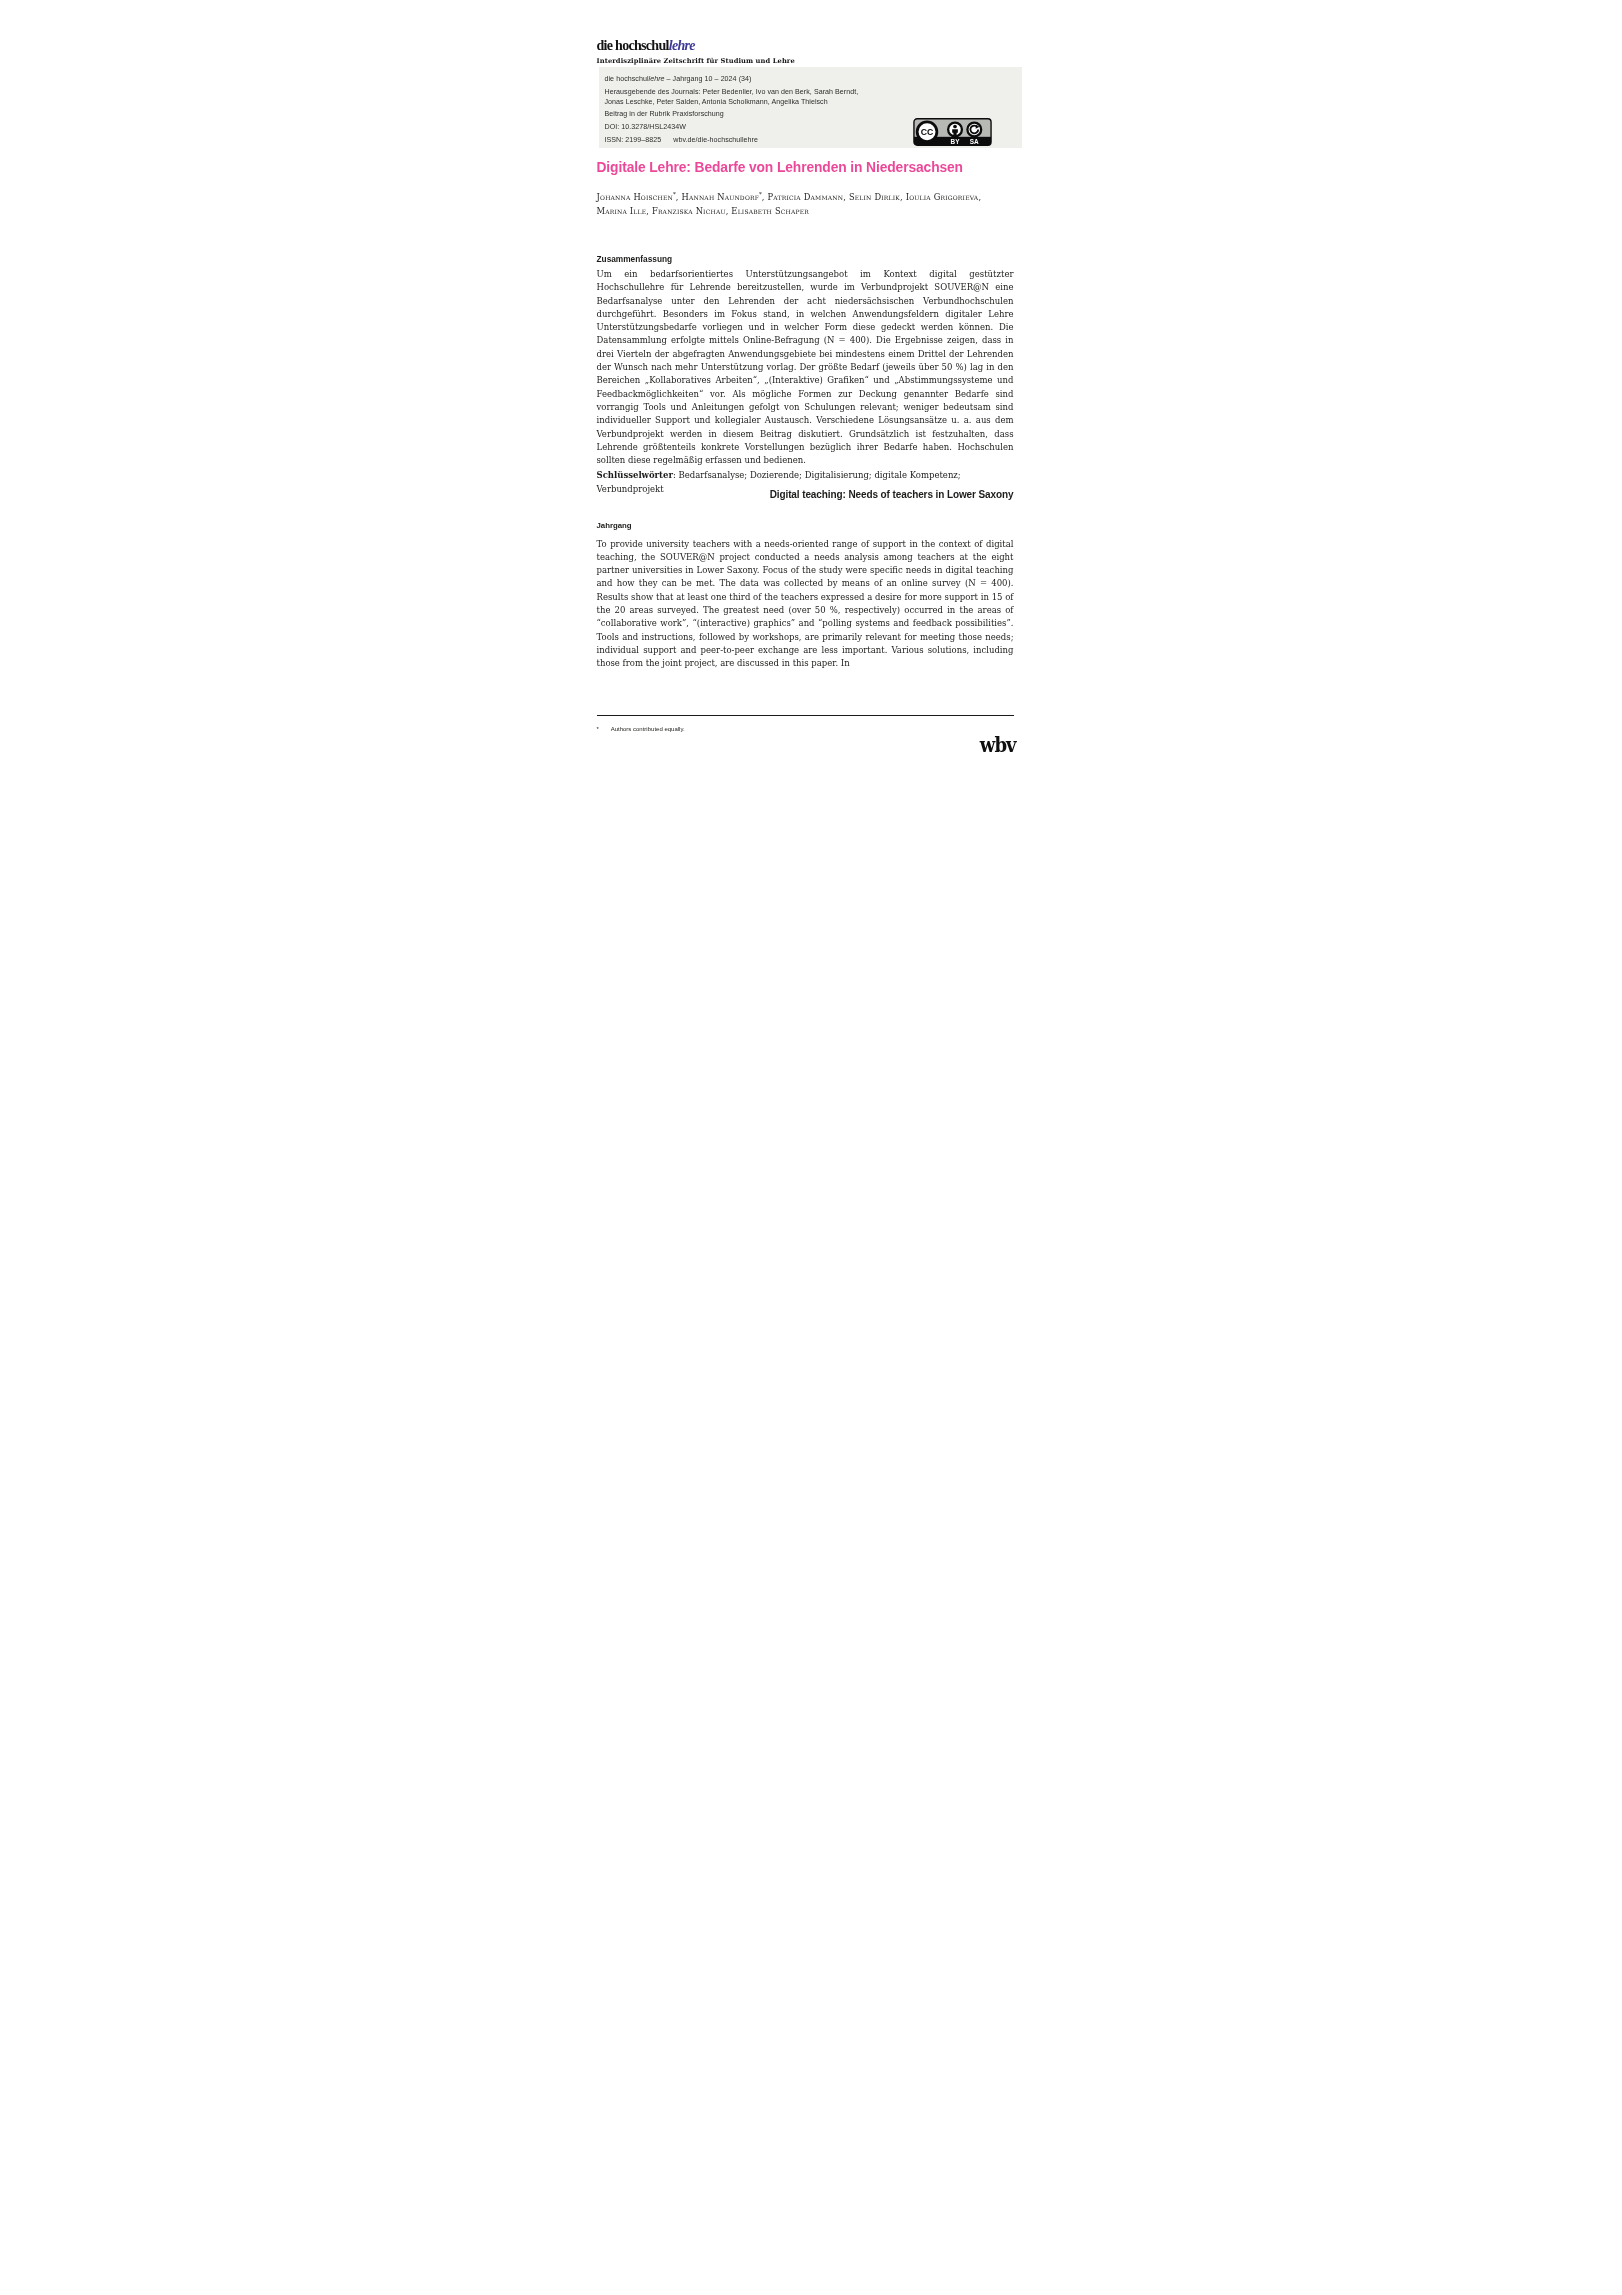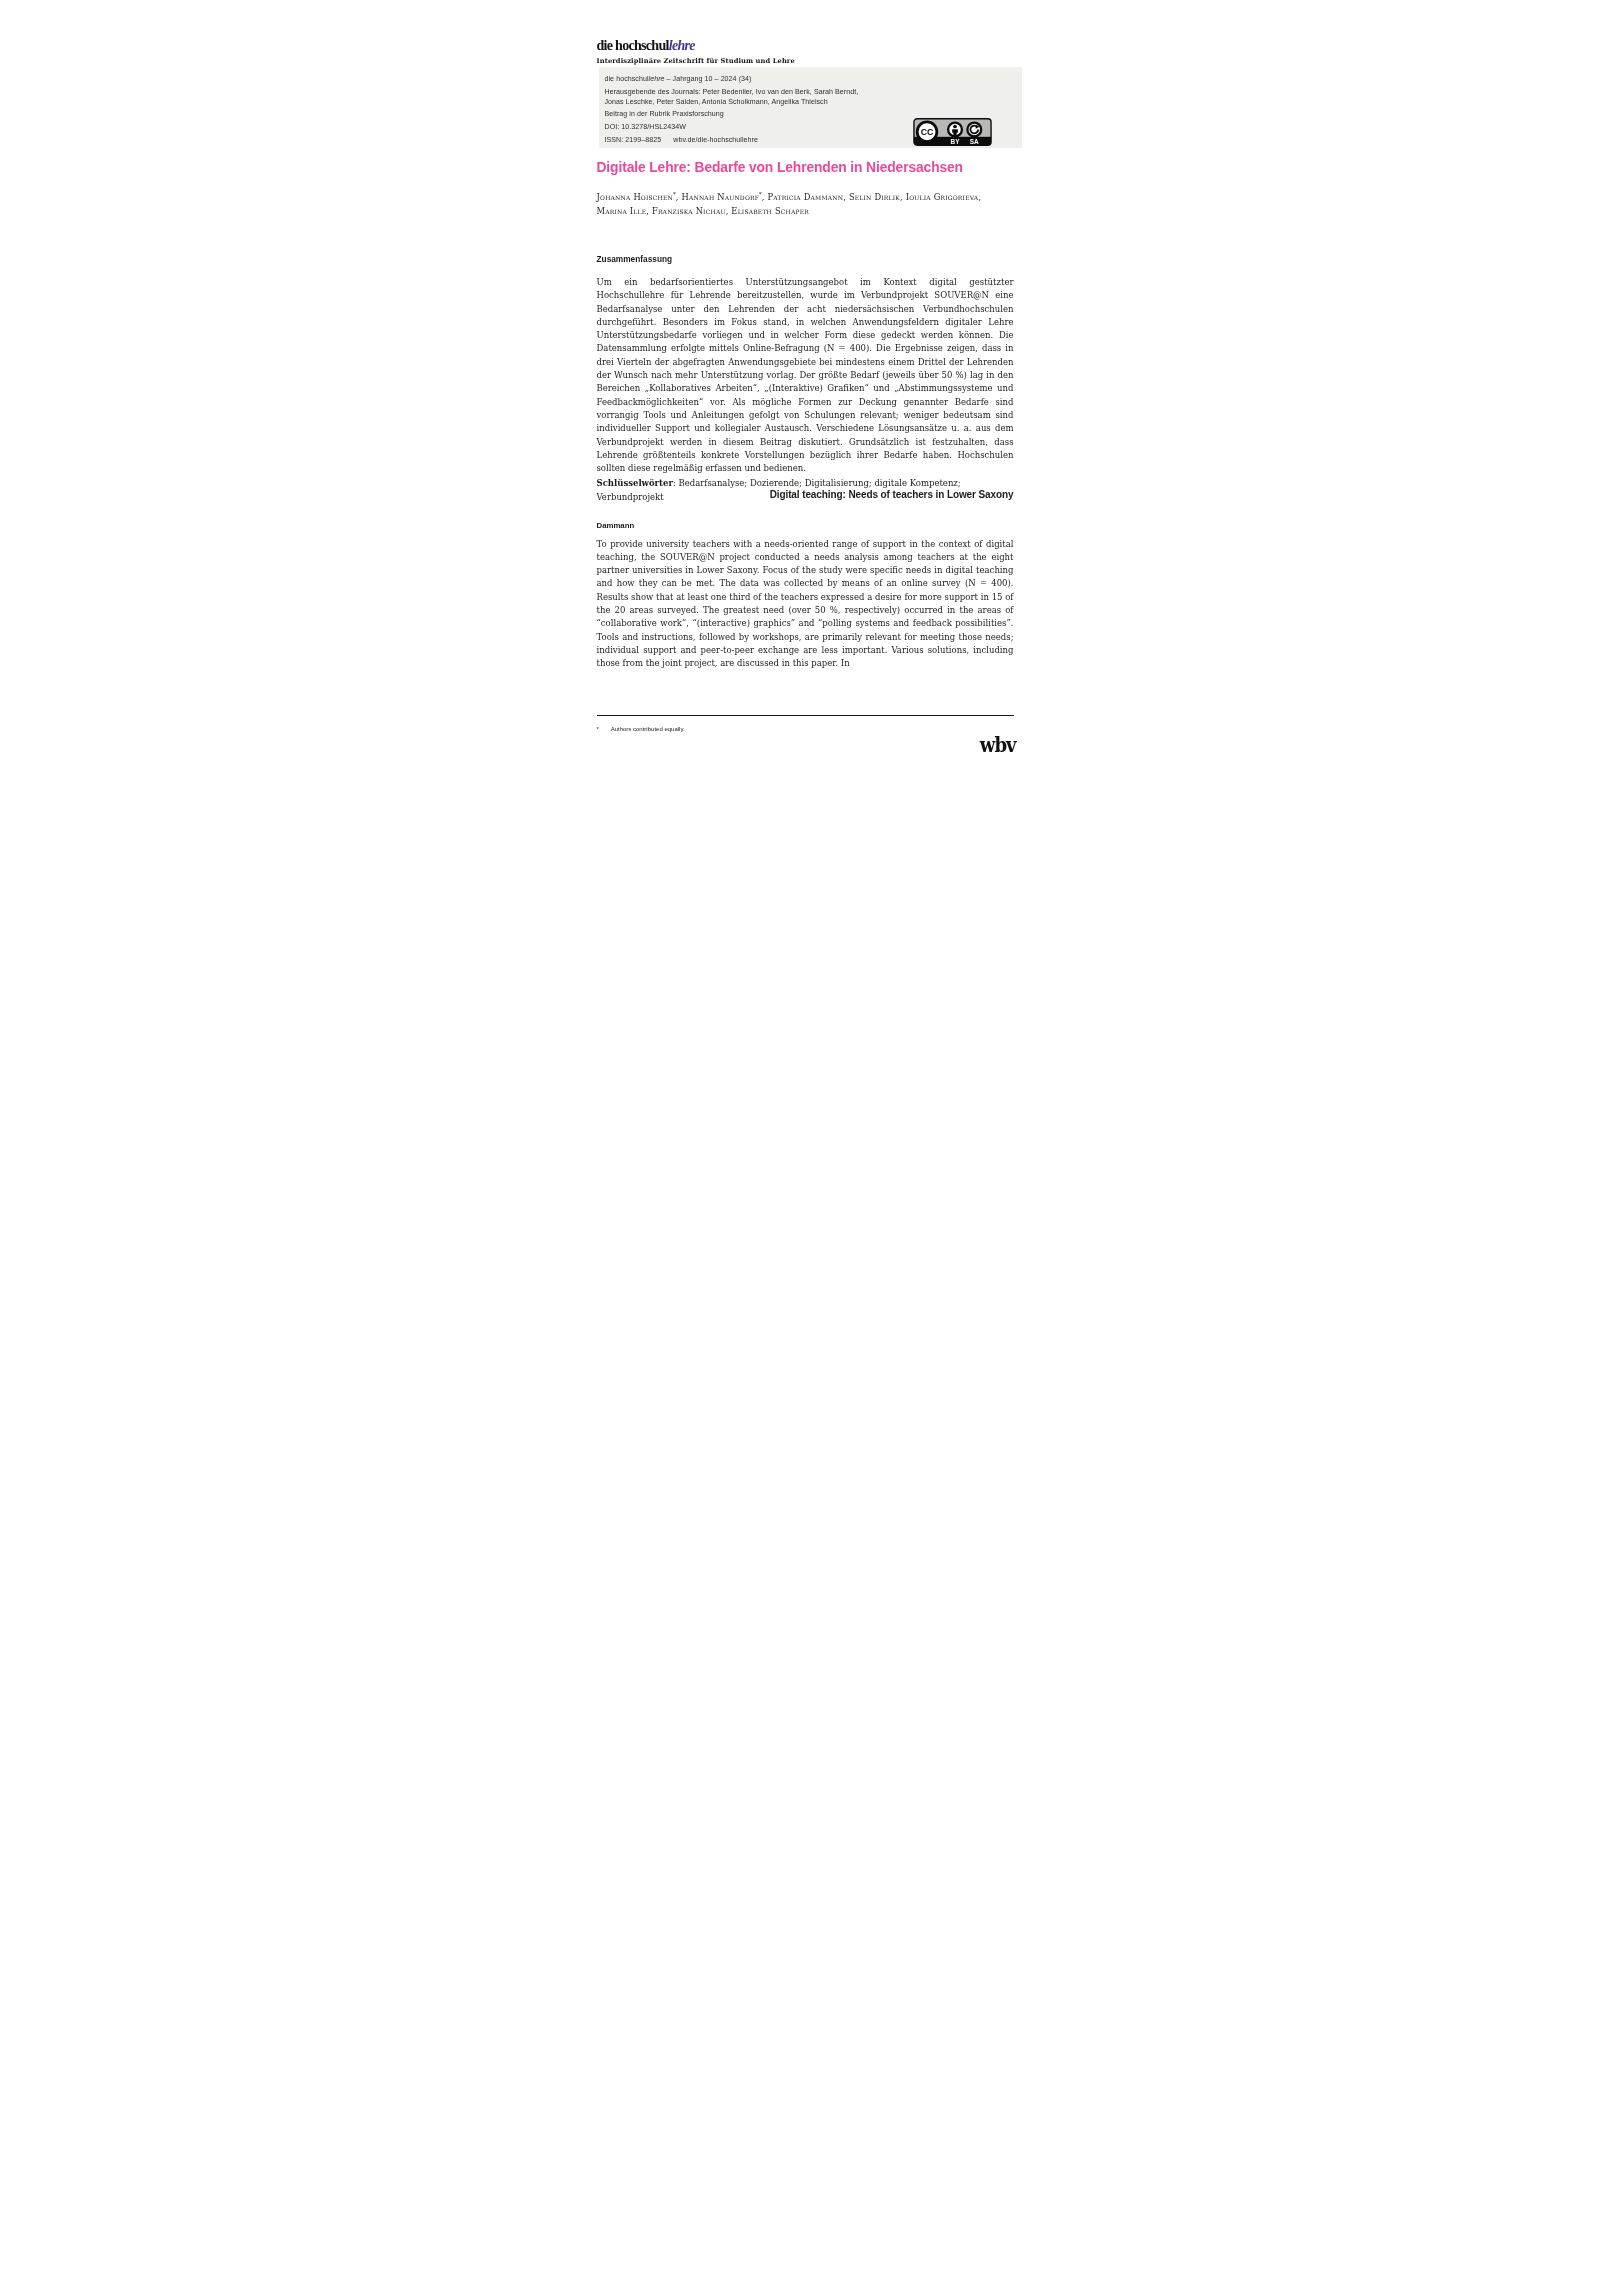--- a/index.html
+++ b/index.html
@@ -53,21 +53,21 @@
     font-size:8.3px;line-height:13.8px;letter-spacing:0.2px;
     color:#1c1c1a;
   }
   .authors sup{font-size:5.5px;line-height:0;letter-spacing:0;}
   .sec-de{position:absolute;left:56px;top:253px;width:417px;}
   .sec-heading{
     font-family:"Liberation Sans", sans-serif;
     font-weight:bold;font-size:8.3px;line-height:12px;color:#1c1c1a;
   }
   .body-par{
-    margin-top:11px;
+    margin-top:3px;
     font-size:8.5px;line-height:13.3px;
     text-align:justify;color:#1c1c1a;
   }
   .keywords{
     margin-top:2px;
     font-size:8.5px;line-height:13.3px;color:#1c1c1a;
   }
   .keywords b{font-weight:bold;}
   .sec-en{position:absolute;left:56px;top:488px;width:417px;}
   .en-title{
@@ -162,21 +162,21 @@
   <section class="sec-de">
     <div class="sec-heading">Zusammenfassung</div>
     <div class="body-par">Um ein bedarfsorientiertes Unterstützungsangebot im Kontext digital gestützter Hochschullehre für Lehrende bereitzustellen, wurde im Verbundprojekt SOUVER@N eine Bedarfsanalyse unter den Lehrenden der acht niedersächsischen Verbundhochschulen durchgeführt. Besonders im Fokus stand, in welchen Anwendungsfeldern digitaler Lehre Unterstützungsbedarfe vorliegen und in welcher Form diese gedeckt werden können. Die Datensammlung erfolgte mittels Online-Befragung (N = 400). Die Ergebnisse zeigen, dass in drei Vierteln der abgefragten Anwendungsgebiete bei mindestens einem Drittel der Lehrenden der Wunsch nach mehr Unterstützung vorlag. Der größte Bedarf (jeweils über 50 %) lag in den Bereichen „Kollaboratives Arbeiten“, „(Interaktive) Grafiken“ und „Abstimmungssysteme und Feedbackmöglichkeiten“ vor. Als mögliche Formen zur Deckung genannter Bedarfe sind vorrangig Tools und Anleitungen gefolgt von Schulungen relevant; weniger bedeutsam sind individueller Support und kollegialer Austausch. Verschiedene Lösungsansätze u. a. aus dem Verbundprojekt werden in diesem Beitrag diskutiert. Grundsätzlich ist festzuhalten, dass Lehrende größtenteils konkrete Vorstellungen bezüglich ihrer Bedarfe haben. Hochschulen sollten diese regelmäßig erfassen und bedienen.</div>
     <div class="keywords">
       <b>Schlüsselwörter</b><span>: Bedarfsanalyse; Dozierende; Digitalisierung; digitale Kompetenz; Verbundprojekt</span>
     </div>
   </section>
 
   <section class="sec-en">
     <div class="en-title">Digital teaching: Needs of teachers in Lower Saxony</div>
-    <div class="en-abstract-label">Dammann</div>
+    <div class="en-abstract-label">Jahrgang</div>
     <div class="body-par">To provide university teachers with a needs-oriented range of support in the context of digital teaching, the SOUVER@N project conducted a needs analysis among teachers at the eight partner universities in Lower Saxony. Focus of the study were specific needs in digital teaching and how they can be met. The data was collected by means of an online survey (N = 400). Results show that at least one third of the teachers expressed a desire for more support in 15 of the 20 areas surveyed. The greatest need (over 50 %, respectively) occurred in the areas of “collaborative work”, “(interactive) graphics” and “polling systems and feedback possibilities”. Tools and instructions, followed by workshops, are primarily relevant for meeting those needs; individual support and peer-to-peer exchange are less important. Various solutions, including those from the joint project, are discussed in this paper. In</div>
   </section>
 
   <div class="foot-rule"></div>
   <div class="footnote">
     <span class="mark">*</span><span>Authors contributed equally.</span>
   </div>
   <div class="wbv-logo">wbv</div>
 
 </div>

